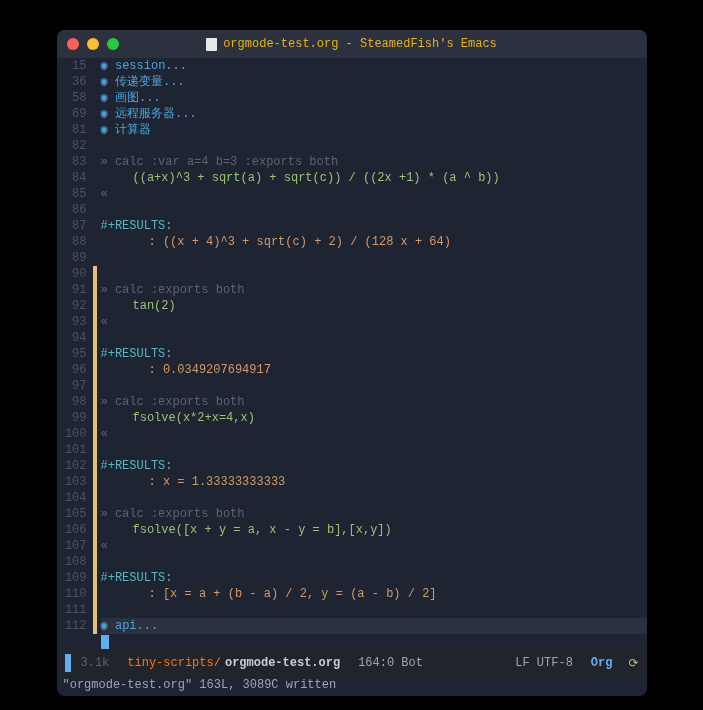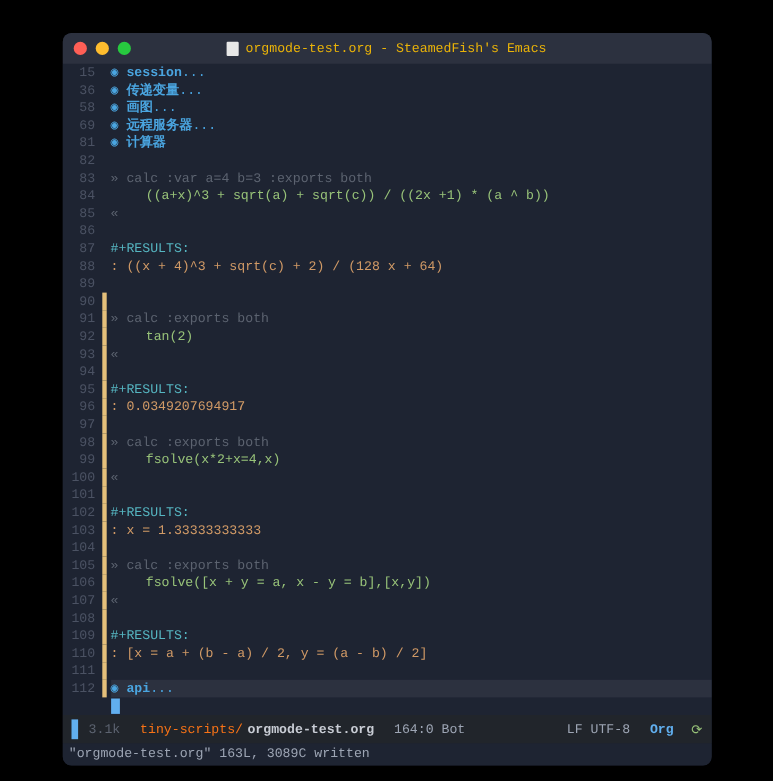--- a/index.html
+++ b/index.html
@@ -72,27 +72,27 @@
     .change-col .m { height: 16px; }
     .change-col .m.modified { background: #e5c07b; }
     .code {
       flex: 1;
       padding-left: 4px;
       line-height: 16px;
       font-size: 12px;
     }
     .code .line { height: 16px; white-space: pre; }
     .fold-bullet { color: #4aa5e0; }
-    .fold-head { color: #4aa5e0; font-weight: bold; }
+    .fold-head { color: #4aa5e0; font-weight: normal; }
     .ellipsis { color: #4aa5e0; }
     .src-begin { color: #5c6370; }
     .src-code { color: #98c379; margin-left: 32px; }
     .src-end { color: #5c6370; }
     .results-hdr { color: #56b6c2; text-align: right; }
-    .results-val { color: #d19a66; }
+    .results-val { color: #d19a66; margin-left: 48px; }
     .cursor {
       display: inline-block;
       width: 8px; height: 14px;
       background: #61afef;
       vertical-align: text-bottom;
     }
     .line.current { background: #2c313f; }
     .modeline {
       height: 26px;
       background: #21252b;

